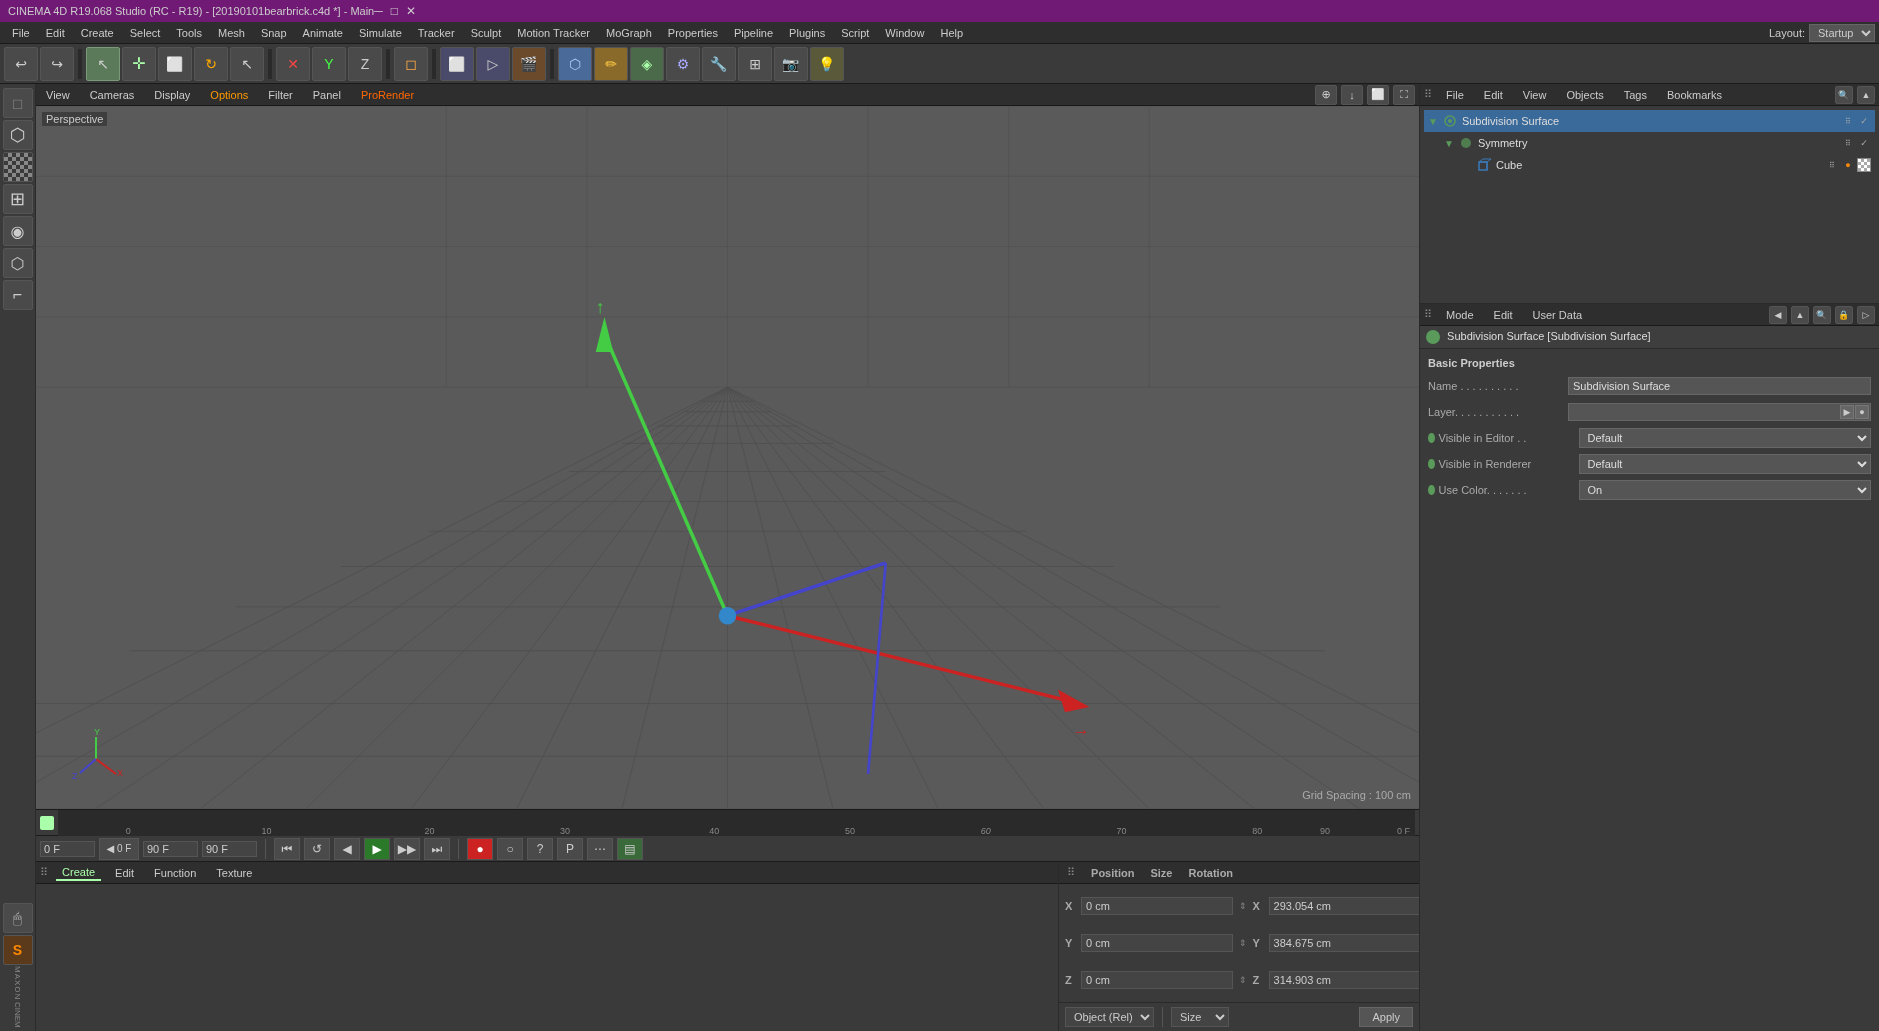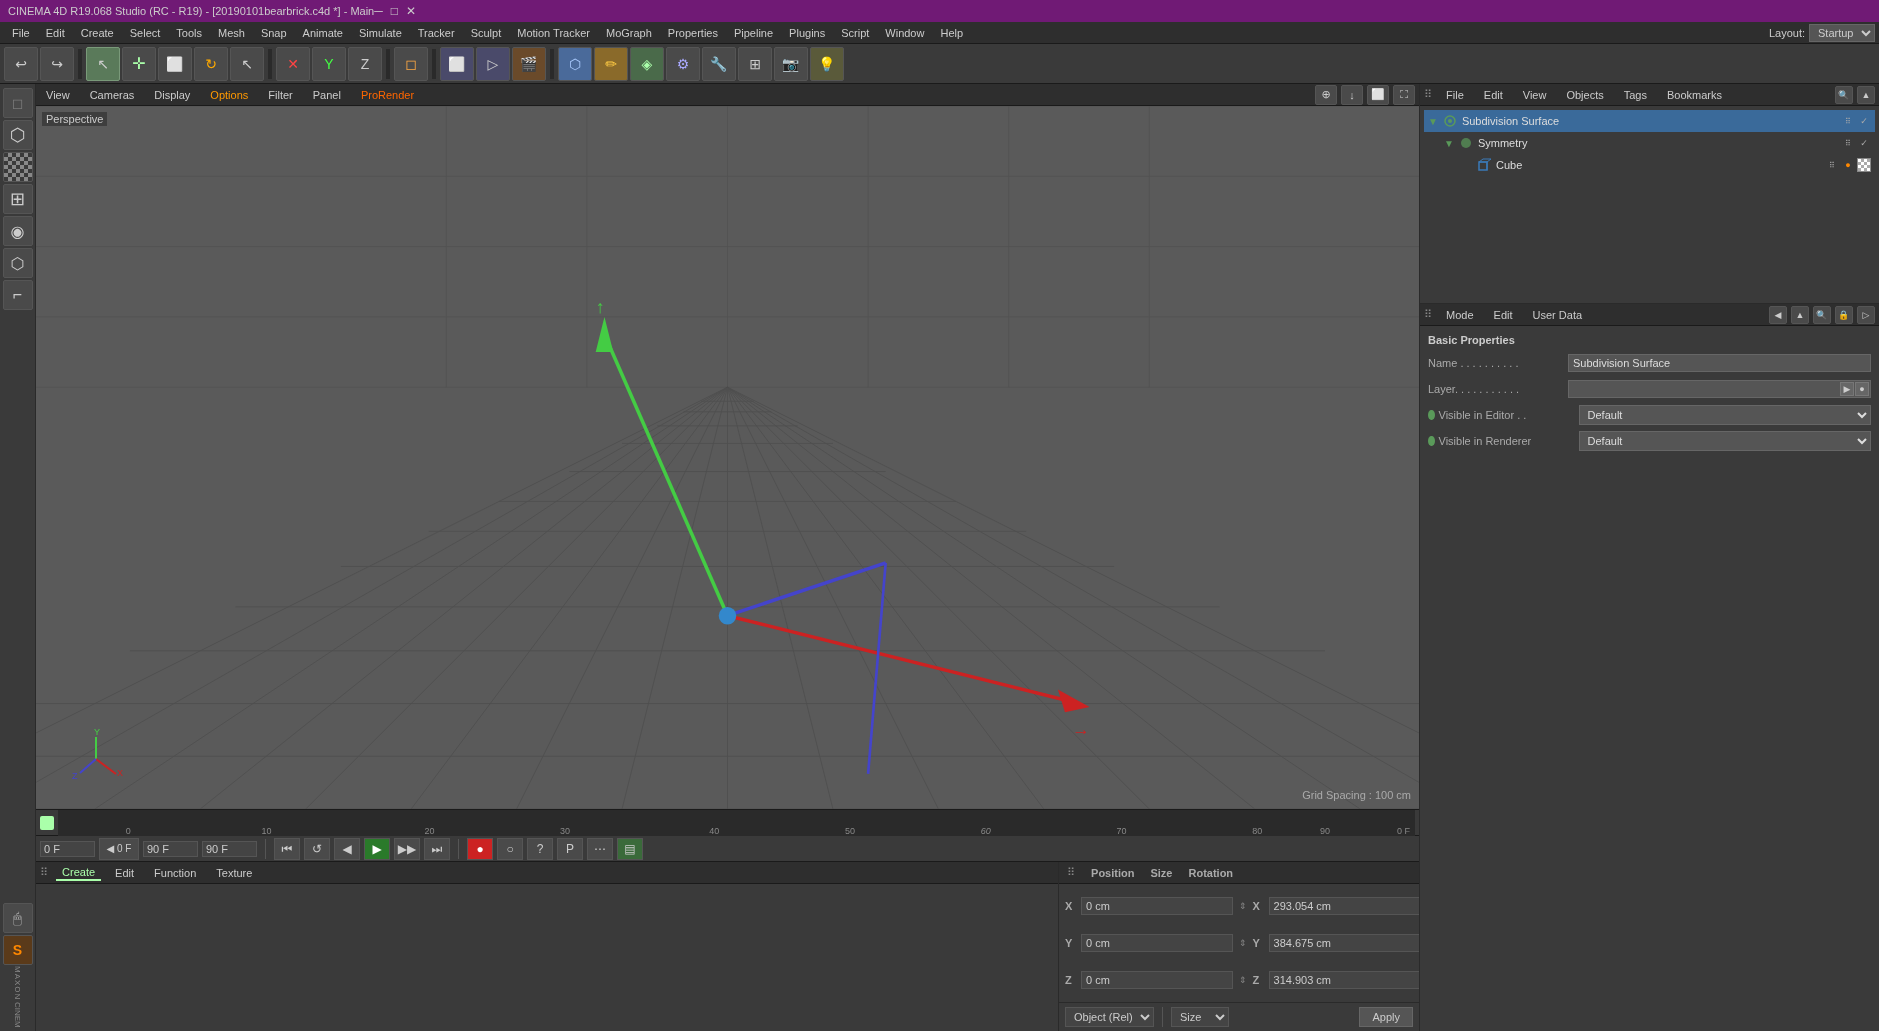--- a/index.html
+++ b/index.html
@@ -501,20 +501,24 @@
         <span class="obj-menu-btn">Edit</span>
         <span class="obj-menu-btn">User Data</span>
         <div style="margin-left:auto; display:flex; gap:4px;">
           <div class="tb-btn" style="width:18px; height:18px; font-size:9px;">◀</div>
           <div class="tb-btn" style="width:18px; height:18px; font-size:9px;">▲</div>
           <div class="tb-btn" style="width:18px; height:18px; font-size:9px;">🔍</div>
           <div class="tb-btn" style="width:18px; height:18px; font-size:9px;">🔒</div>
           <div class="tb-btn" style="width:18px; height:18px; font-size:9px;">▷</div>
         </div>
       </div>
+      <div id="prop-title">
+        <span style="display:inline-block; width:14px; height:14px; border-radius:50%; background:#5a9a5a; margin-right:4px; vertical-align:middle;"></span>
+        <span>Subdivision Surface [Subdivision Surface]</span>
+      </div>
       <div id="prop-content">
         <div class="prop-section-title">Basic Properties</div>
 
         <div class="prop-row">
           <span class="prop-label">Name . . . . . . . . . .</span>
           <input class="prop-input" value="Subdivision Surface" style="">
         </div>
 
         <div class="prop-row">
           <span class="prop-label">Layer. . . . . . . . . . .</span>
@@ -539,19 +543,29 @@
         <div class="prop-row">
           <span class="prop-dot"></span>
           <span class="prop-label">Visible in Renderer</span>
           <select class="prop-select">
             <option>Default</option>
             <option>On</option>
             <option>Off</option>
           </select>
         </div>
 
+        <div class="prop-row">
+          <span class="prop-dot"></span>
+          <span class="prop-label">Use Color. . . . . . .</span>
+          <select class="prop-select">
+            <option selected="">On</option>
+            <option>Off</option>
+            <option>Layer</option>
+            <option>Project</option>
+          </select>
+        </div>
 
 
 
       </div>
     </div>
   </div>
 </div>
 
 </body></html>

